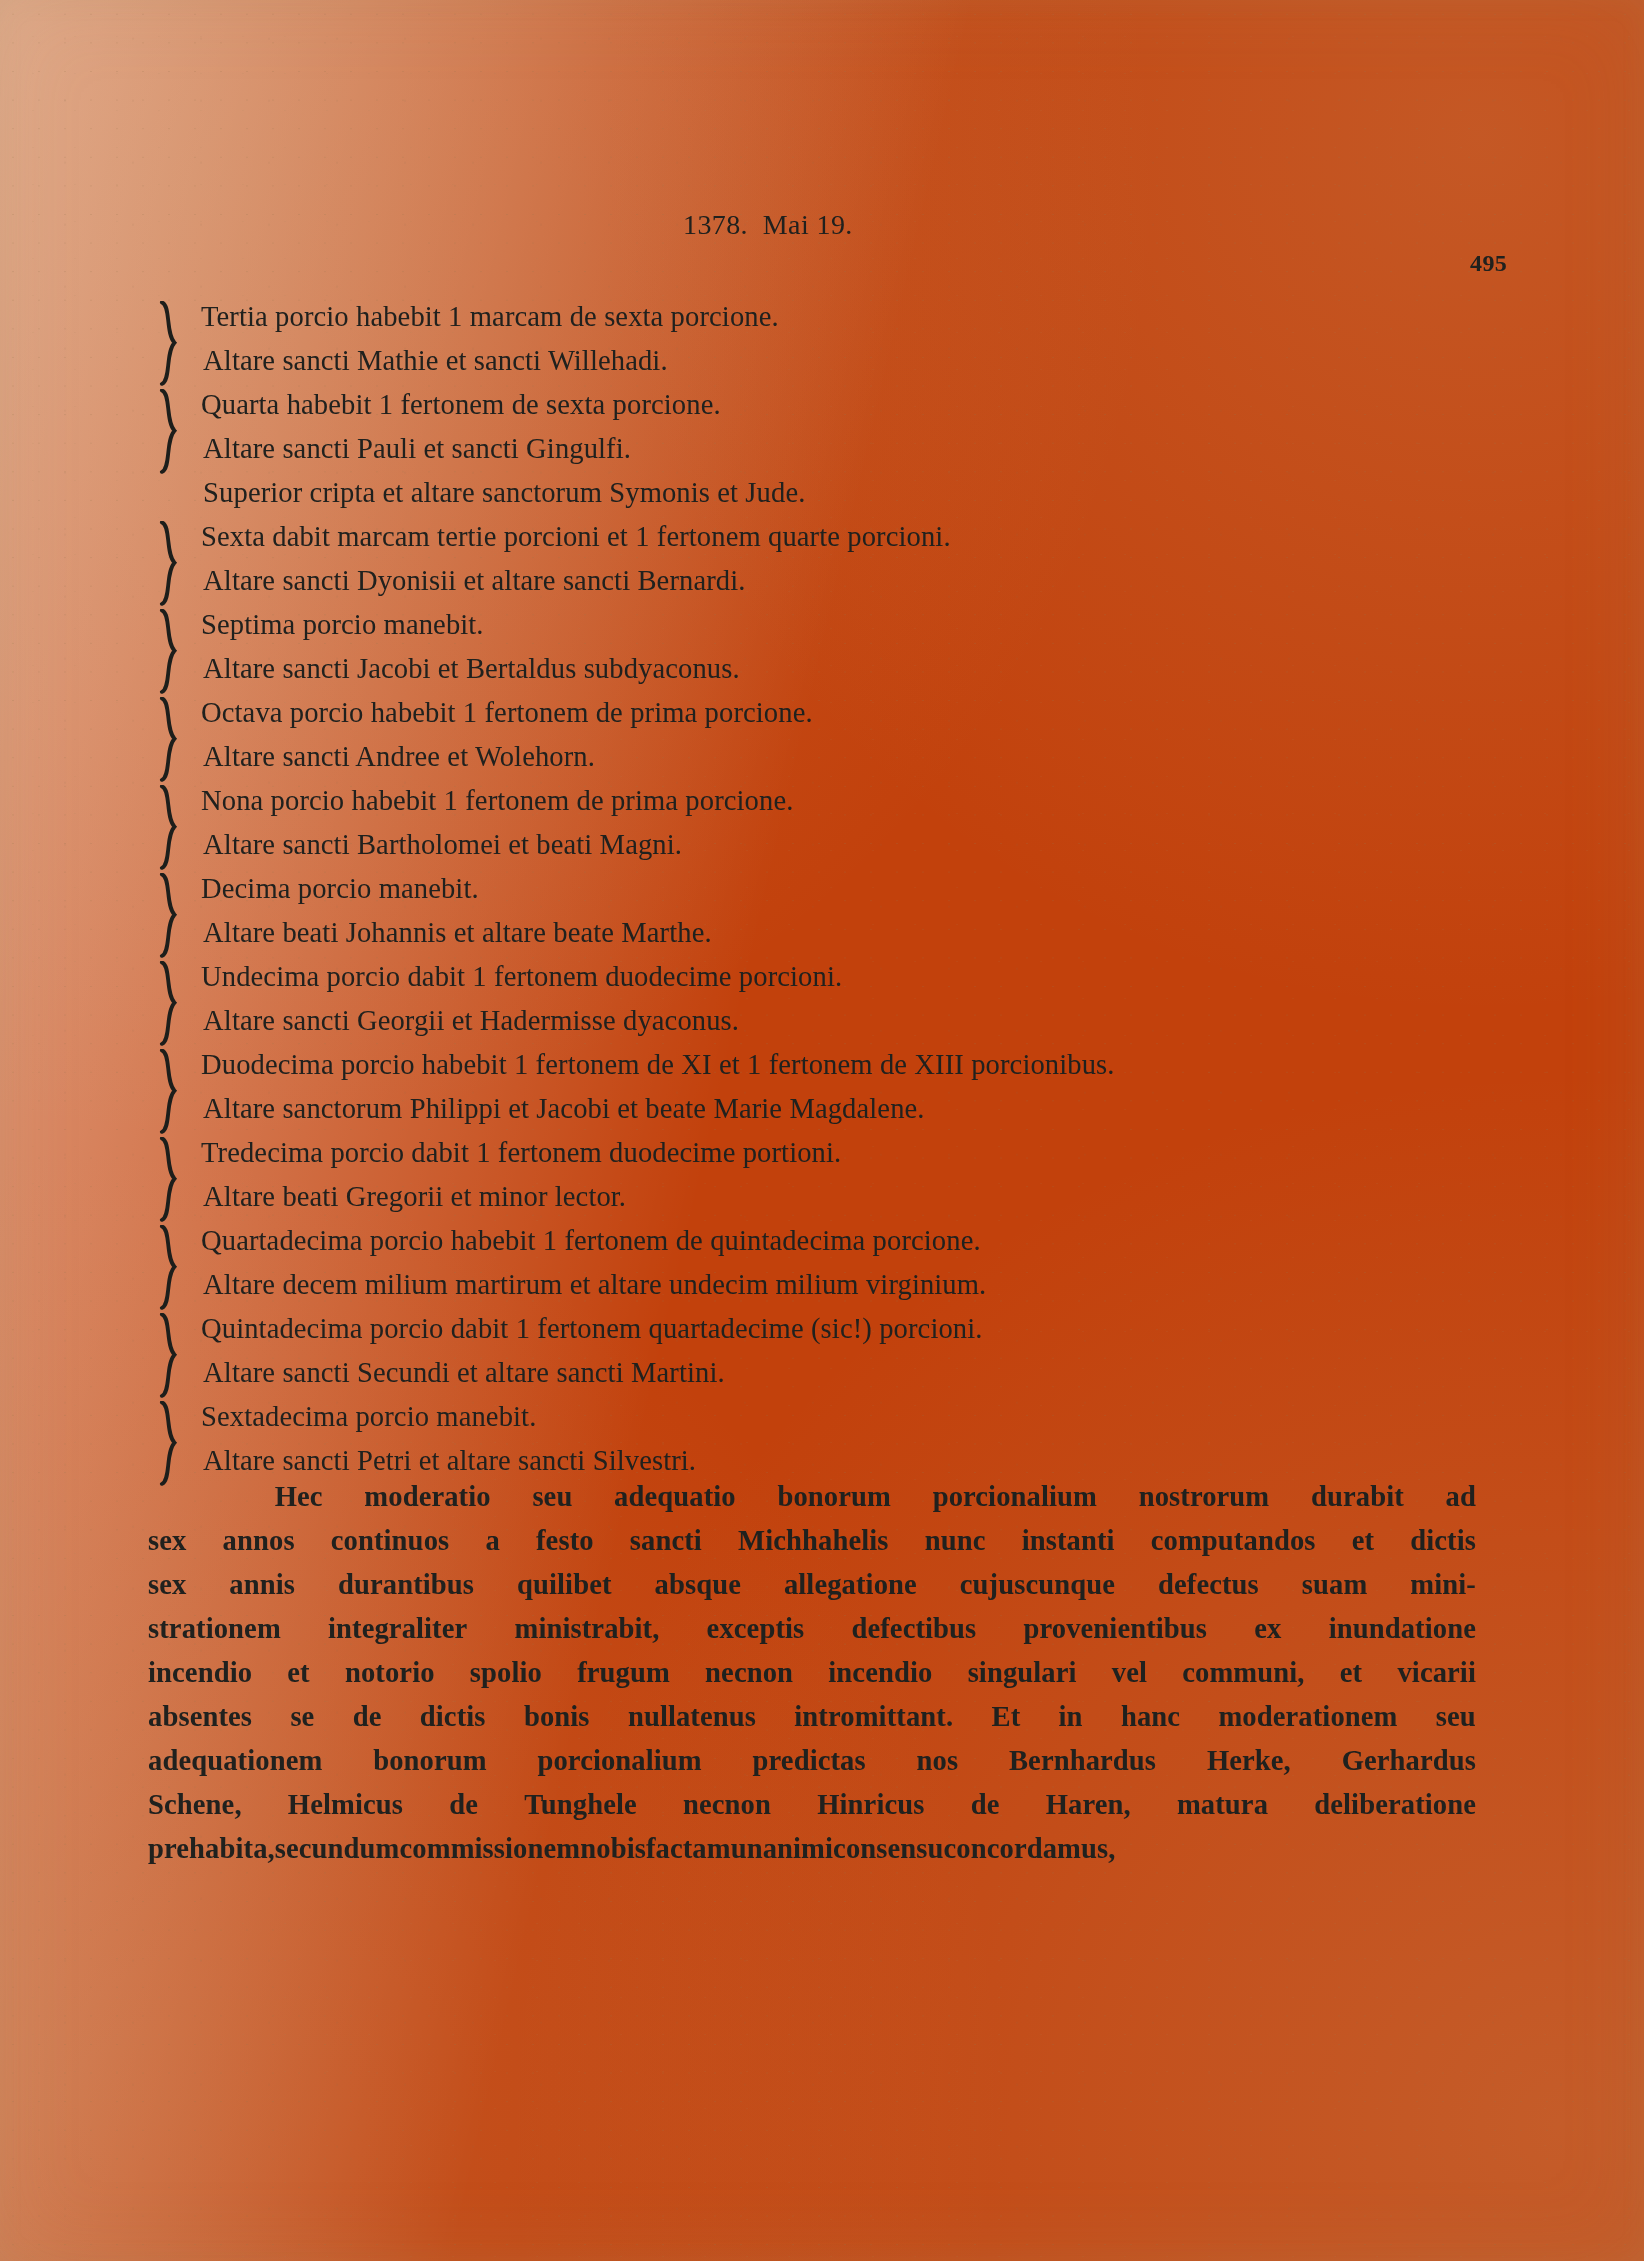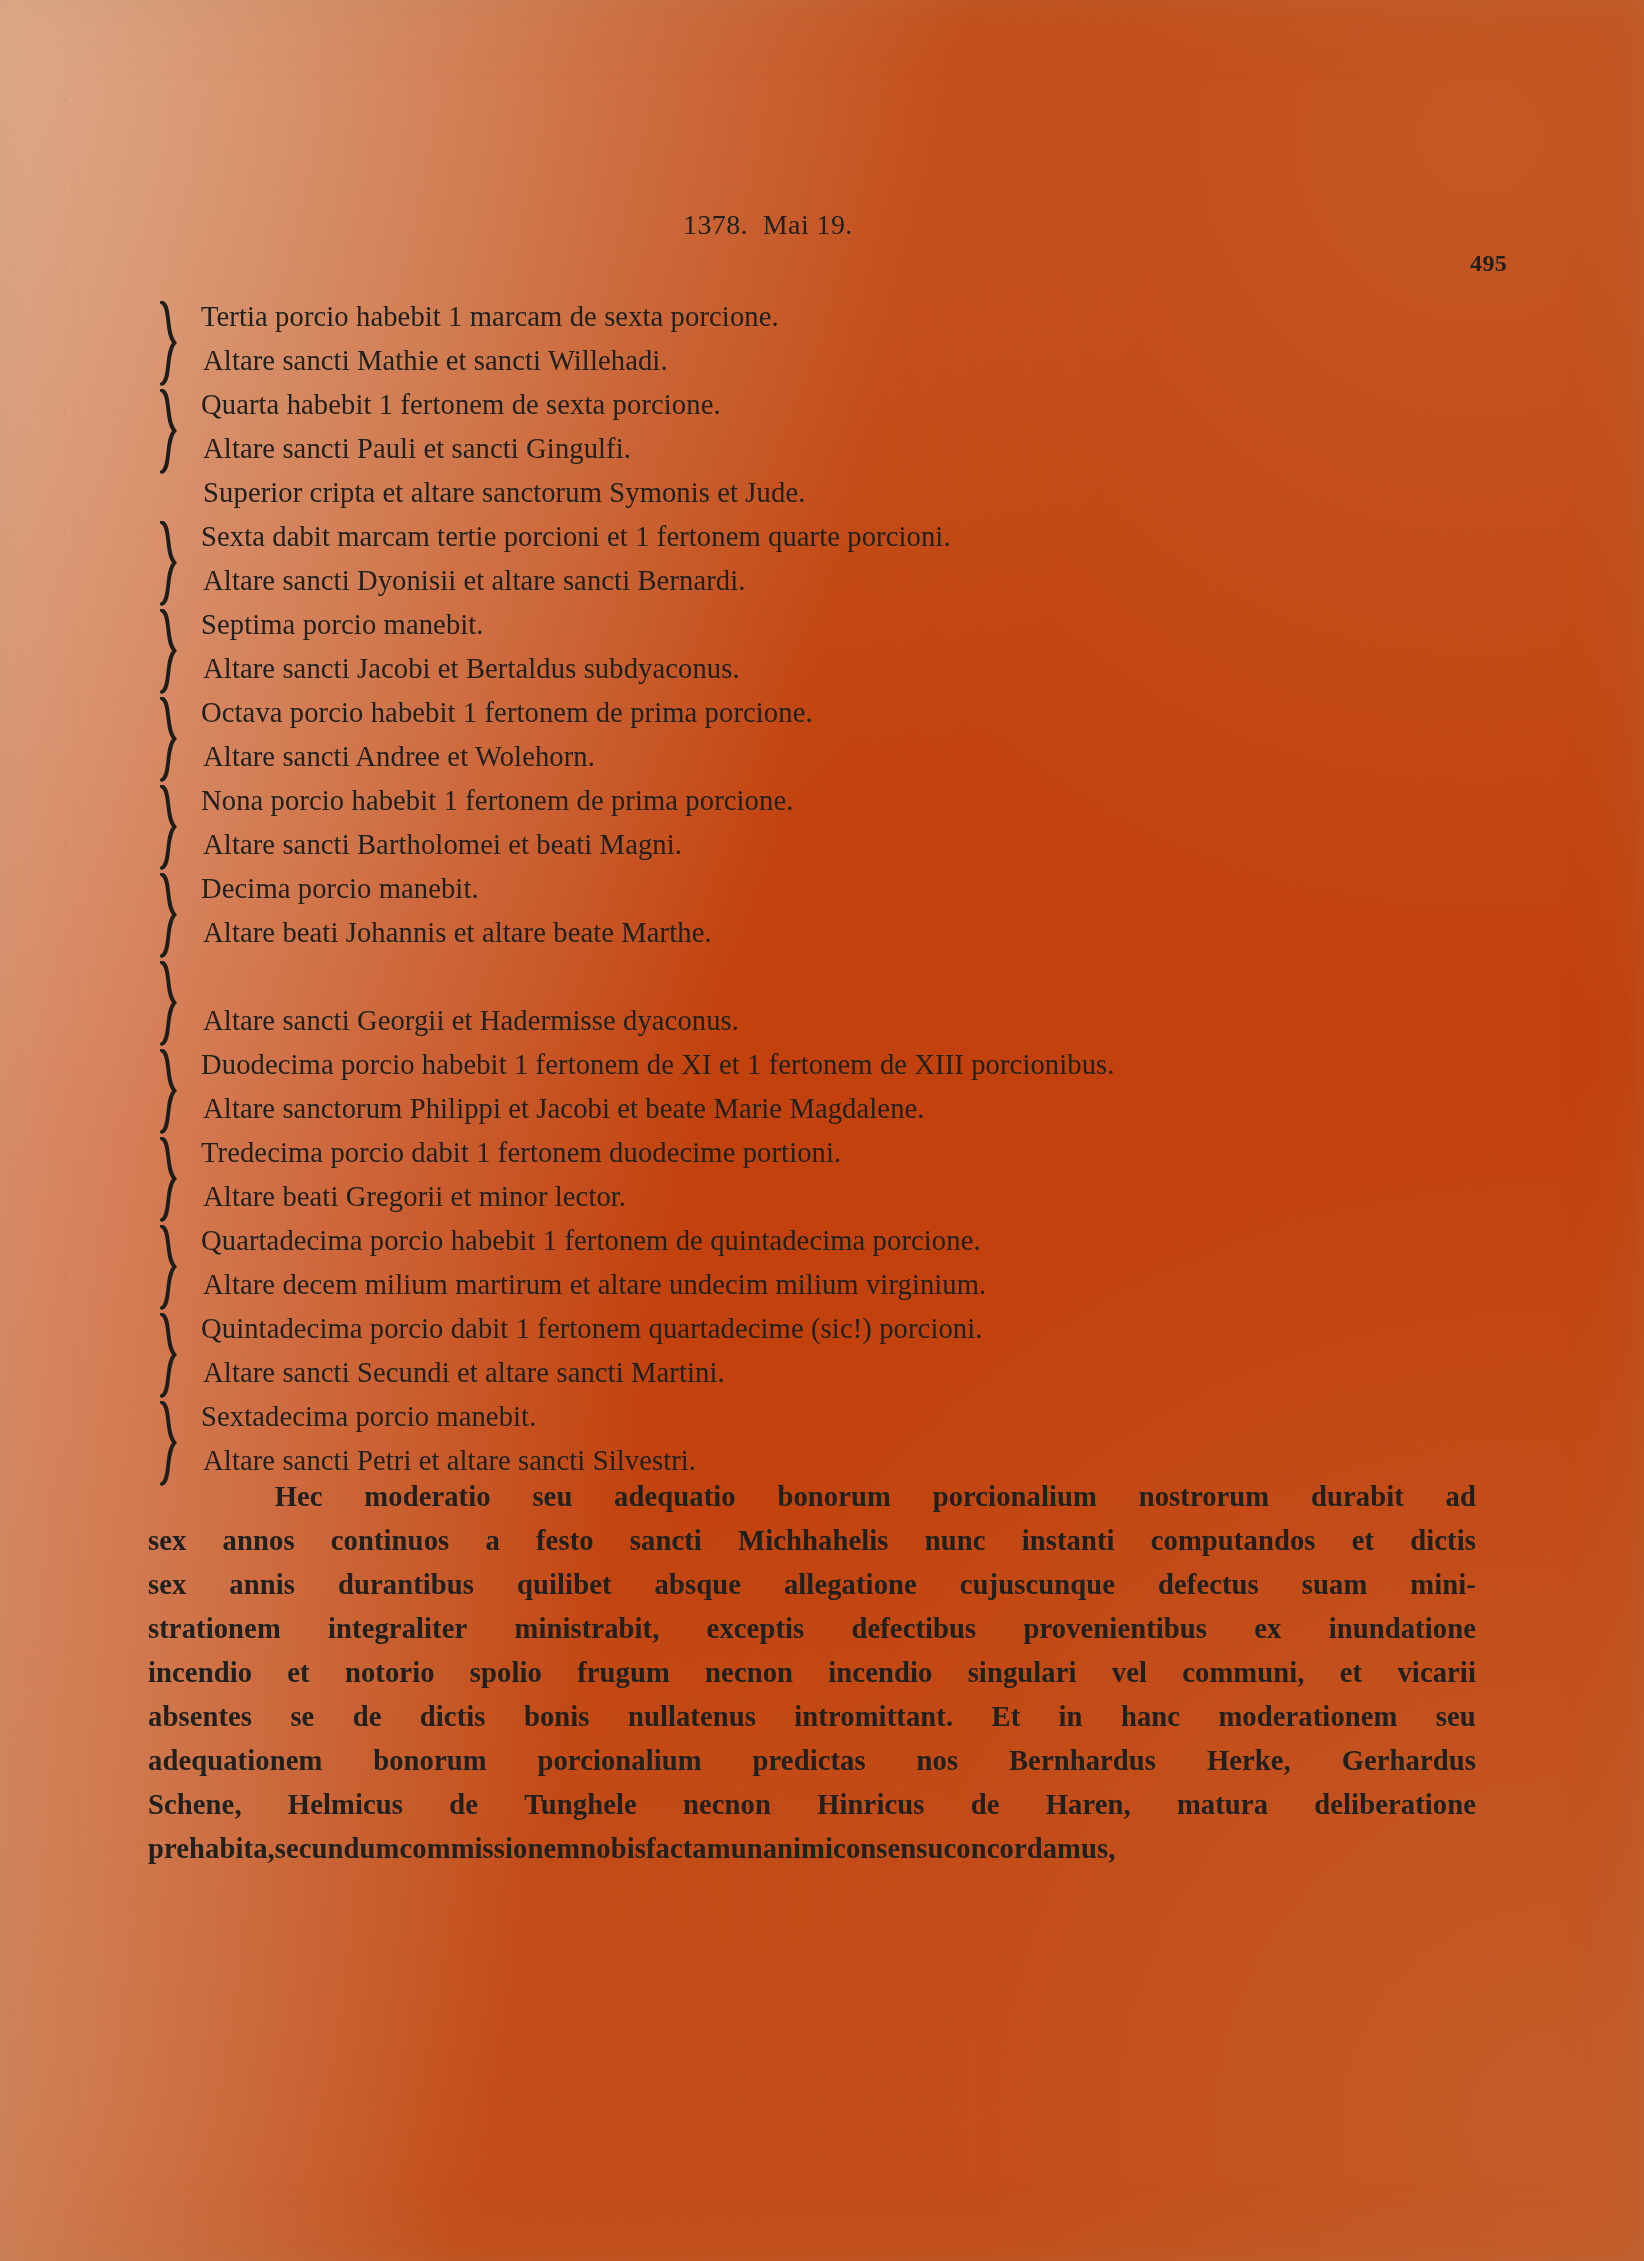--- a/index.html
+++ b/index.html
@@ -222,21 +222,21 @@
       <div class="entry"><span class="brace">
           <svg viewBox="0 0 34 122" preserveAspectRatio="none" aria-hidden="true">
             <path d="M4 2 C17 6, 9 46, 22 60 C9 74, 17 114, 4 119" fill="none" stroke="currentColor" stroke-width="5.4" stroke-linecap="round"></path>
           </svg>
         </span><span class="txt">Decima porcio manebit.</span></div>
       <div class="entry alt"><span class="txt">Altare beati Johannis et altare beate Marthe.</span></div>
       <div class="entry"><span class="brace">
           <svg viewBox="0 0 34 122" preserveAspectRatio="none" aria-hidden="true">
             <path d="M4 2 C17 6, 9 46, 22 60 C9 74, 17 114, 4 119" fill="none" stroke="currentColor" stroke-width="5.4" stroke-linecap="round"></path>
           </svg>
-        </span></div>
+        </span><span class="txt">Undecima porcio dabit 1 fertonem duodecime porcioni.</span></div>
       <div class="entry alt"><span class="txt">Altare sancti Georgii et Hadermisse dyaconus.</span></div>
       <div class="entry"><span class="brace">
           <svg viewBox="0 0 34 122" preserveAspectRatio="none" aria-hidden="true">
             <path d="M4 2 C17 6, 9 46, 22 60 C9 74, 17 114, 4 119" fill="none" stroke="currentColor" stroke-width="5.4" stroke-linecap="round"></path>
           </svg>
         </span><span class="txt">Duodecima porcio habebit 1 fertonem de XI et 1 fertonem de XIII porcionibus.</span></div>
       <div class="entry alt"><span class="txt">Altare sanctorum Philippi et Jacobi et beate Marie Magdalene.</span></div>
       <div class="entry"><span class="brace">
           <svg viewBox="0 0 34 122" preserveAspectRatio="none" aria-hidden="true">
             <path d="M4 2 C17 6, 9 46, 22 60 C9 74, 17 114, 4 119" fill="none" stroke="currentColor" stroke-width="5.4" stroke-linecap="round"></path>

